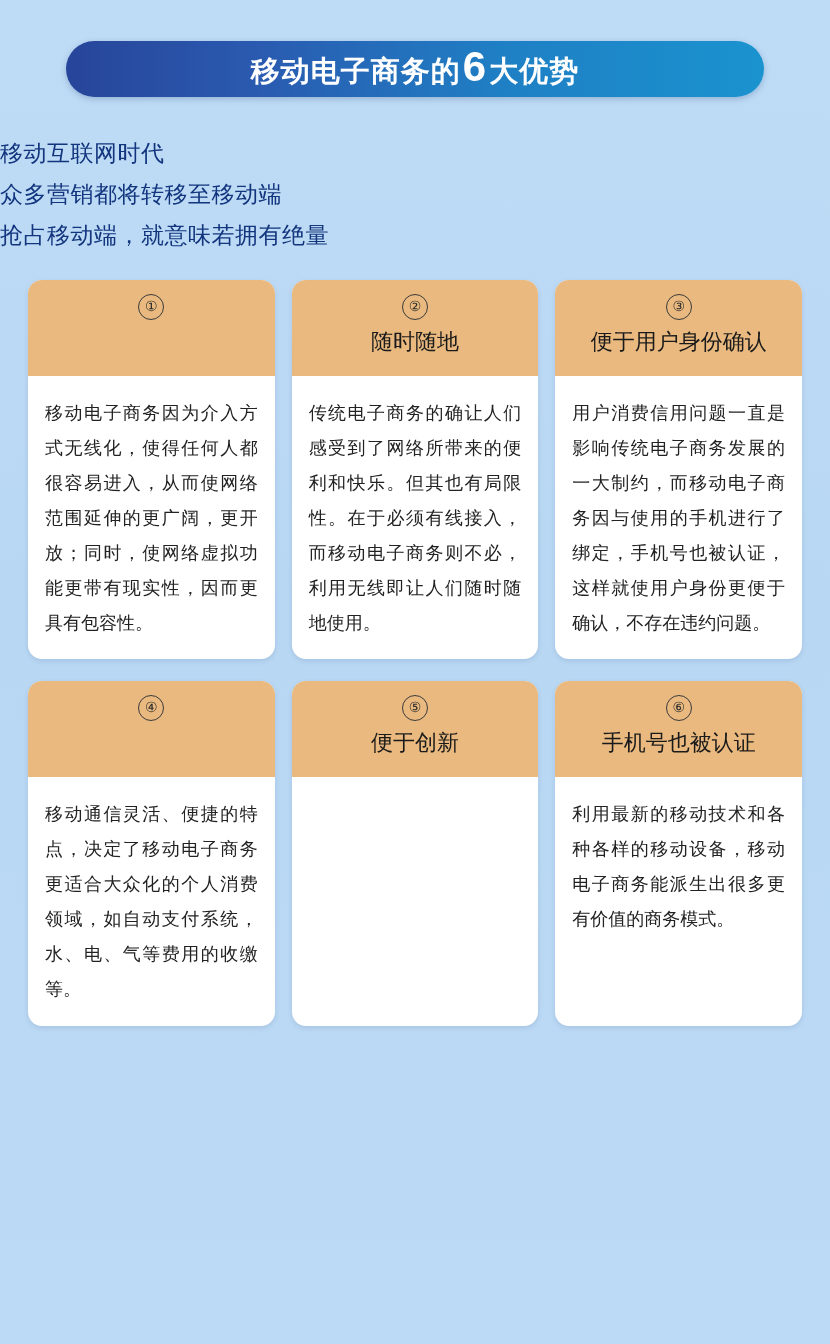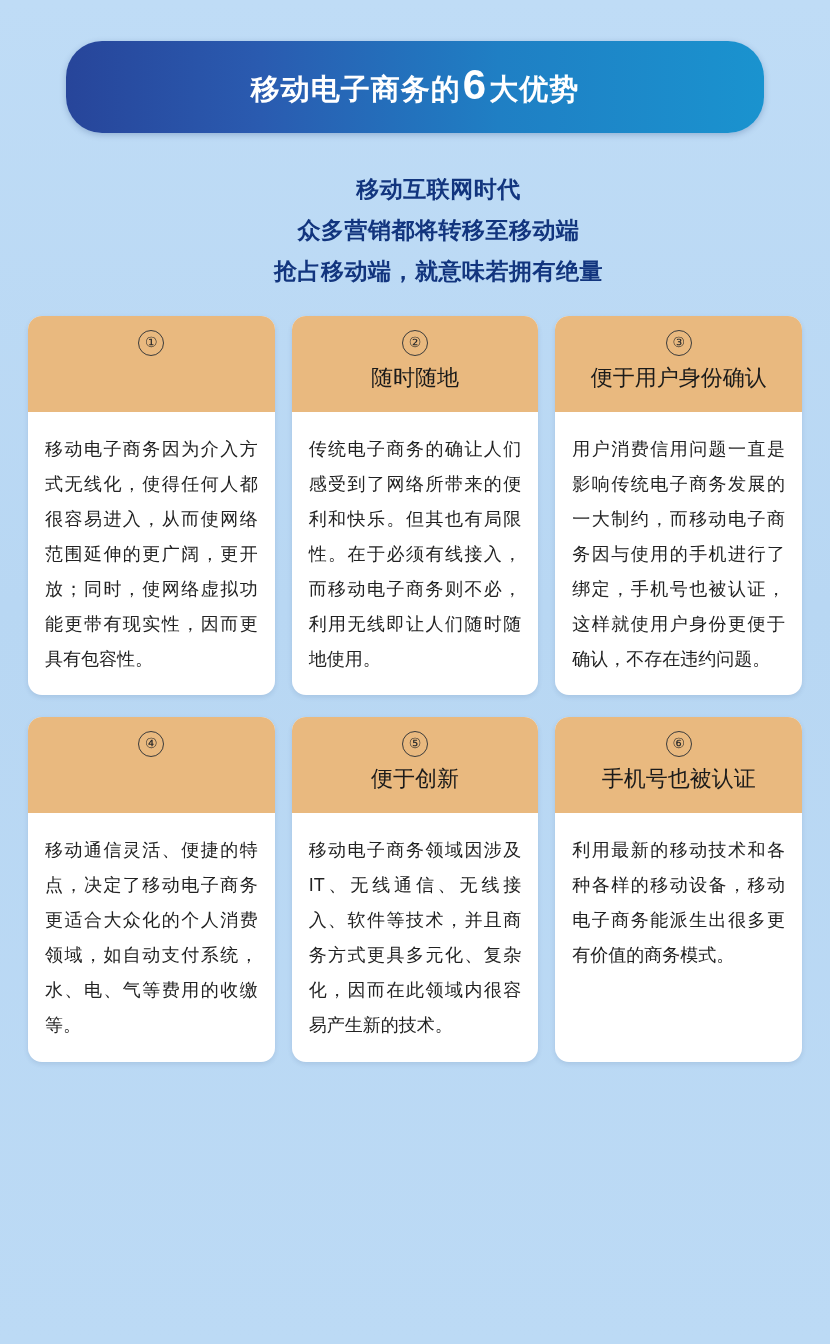--- a/index.html
+++ b/index.html
@@ -19,21 +19,21 @@
     height: 1344px;
     position: relative;
     background: linear-gradient(180deg, #bfdcf6 0%, #b8d7f3 45%, #bcdaf5 100%);
   }
 
   
   .banner-wrap {
     padding: 41px 66px 0 66px;
   }
   .banner {
-    height: 92px;
+    height: 56px;
     border-radius: 36px;
     background: linear-gradient(90deg, #27459a 0%, #2a5bb0 28%, #1f7fc4 62%, #1a93cf 100%);
     display: flex;
     align-items: center;
     justify-content: center;
     box-shadow: 0 2px 6px rgba(20,50,110,0.25);
   }
   .banner-text {
     color: #ffffff;
     font-size: 29px;
@@ -45,27 +45,26 @@
   .banner-text .big-num {
     font-size: 42px;
     font-weight: bold;
     line-height: 1;
     padding: 0 2px;
   }
 
   
   .subhead {
     margin-top: 36px;
-    text-align: center;
+    text-align: left;
     color: #12357e;
-    font-weight: bold;
+    font-weight: normal;
     font-size: 23px;
     line-height: 41px;
     letter-spacing: 0.5px;
-    padding-left: 47px;
   }
 
   
   .grid {
     margin: 24px 28px 0 28px;
     display: grid;
     grid-template-columns: repeat(3, 1fr);
     column-gap: 17px;
     row-gap: 22px;
   }
@@ -165,21 +164,20 @@
         <div class="card-num">④</div>
       </div>
       <div class="card-body">移动通信灵活、便捷的特点，决定了移动电子商务更适合大众化的个人消费领域，如自动支付系统，水、电、气等费用的收缴等。</div>
     </div>
 
     <div class="card row-2">
       <div class="card-head">
         <div class="card-num">⑤</div>
         <div class="card-title">便于创新</div>
       </div>
-      <div class="card-body">移动电子商务领域因涉及IT、无线通信、无线接入、软件等技术，并且商务方式更具多元化、复杂化，因而在此领域内很容易产生新的技术。</div>
     </div>
 
     <div class="card row-2">
       <div class="card-head">
         <div class="card-num">⑥</div>
         <div class="card-title">手机号也被认证</div>
       </div>
       <div class="card-body">利用最新的移动技术和各种各样的移动设备，移动电子商务能派生出很多更有价值的商务模式。</div>
     </div>
 

